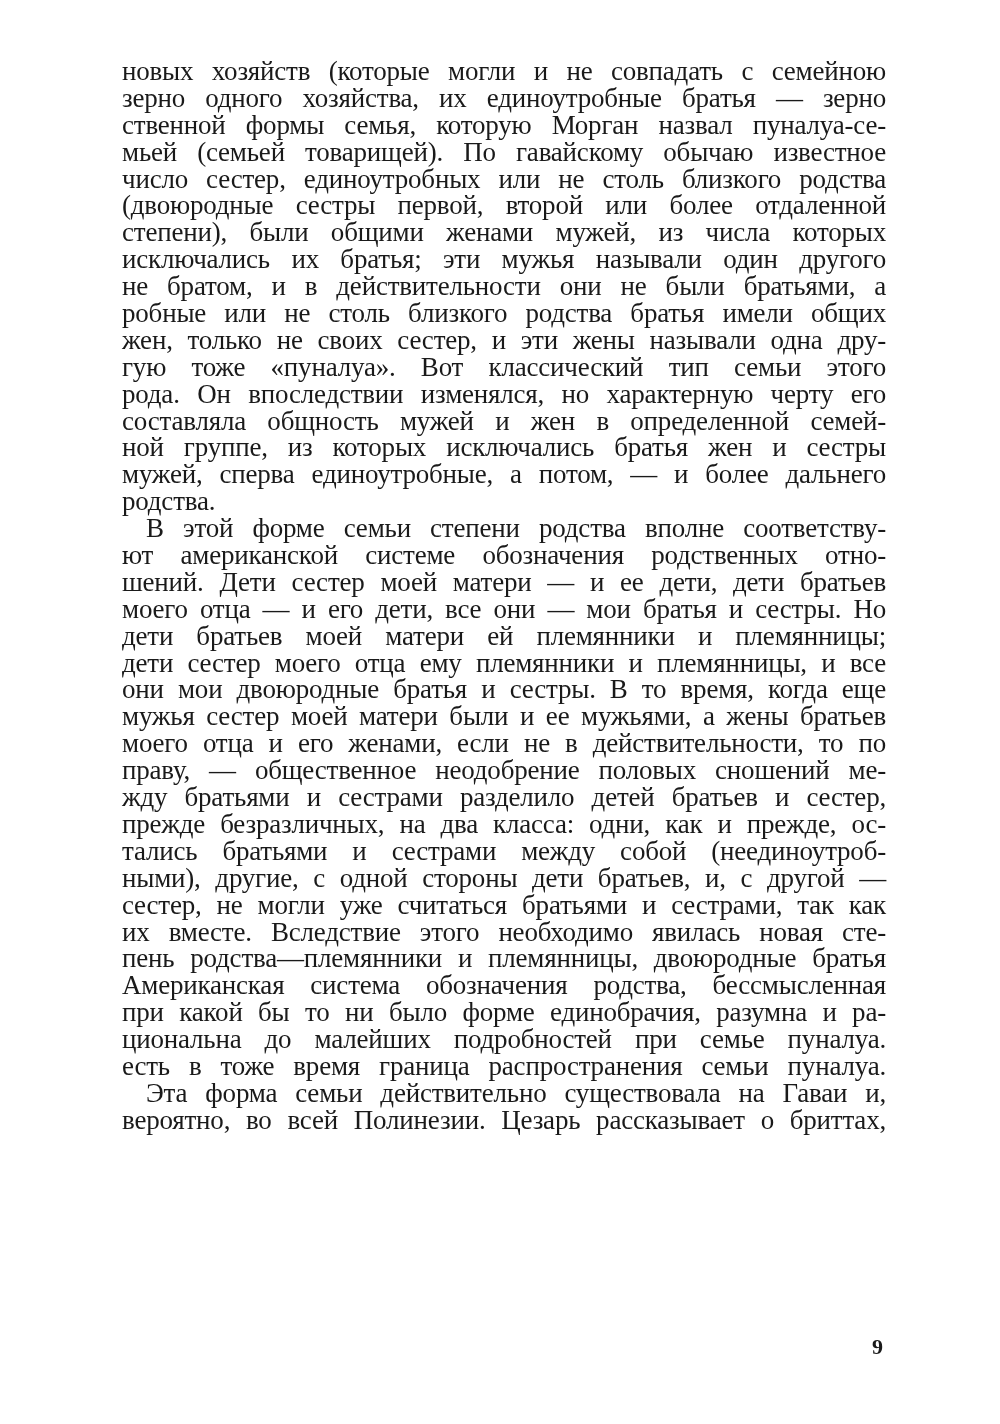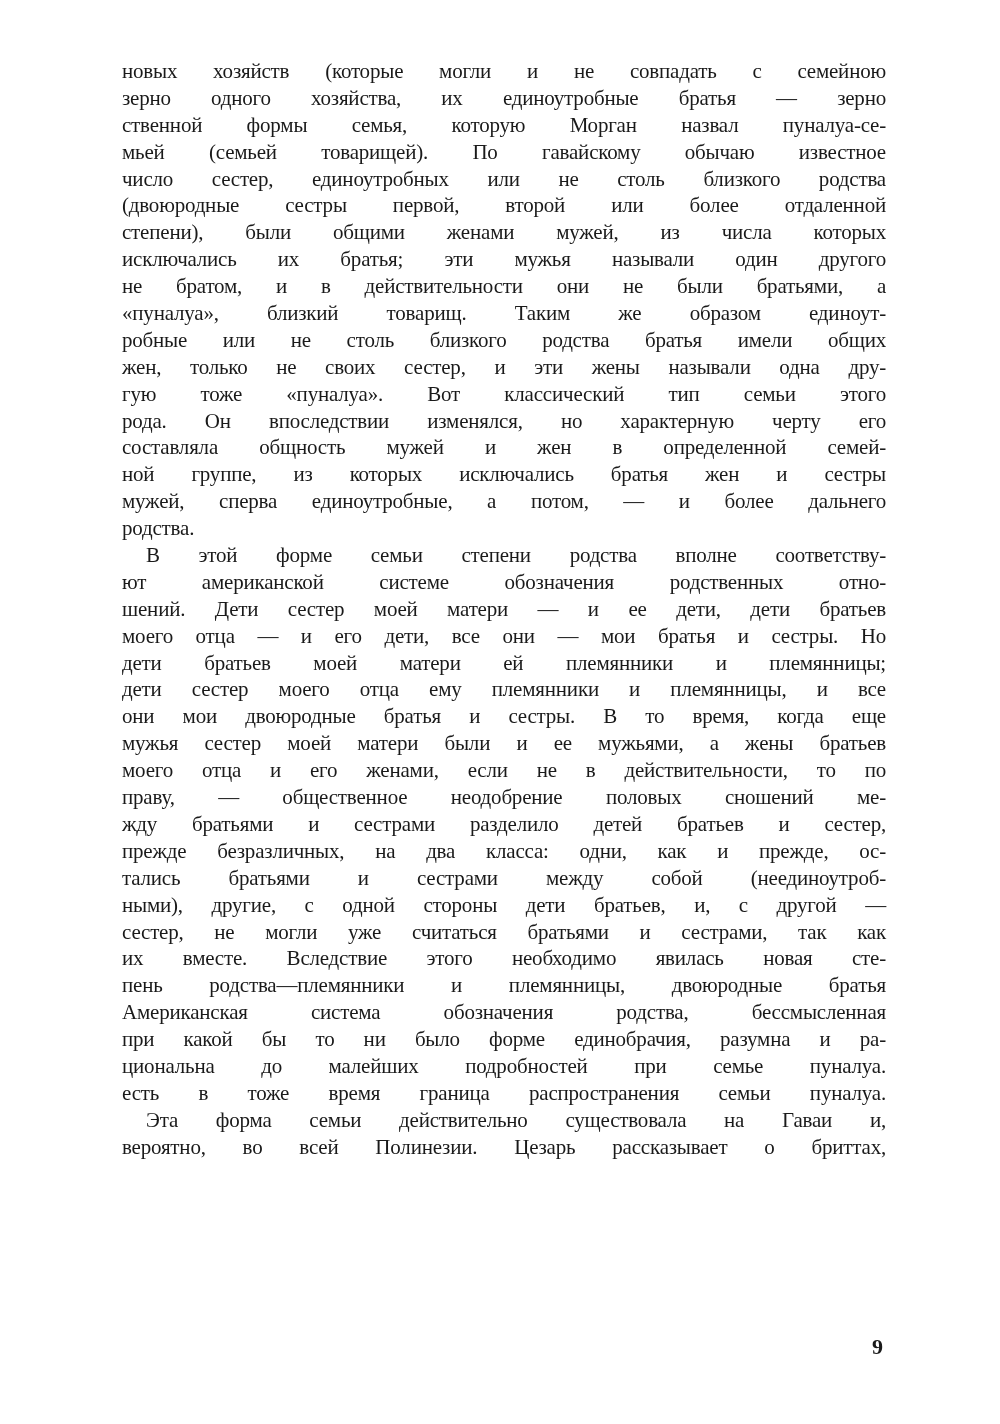--- a/index.html
+++ b/index.html
@@ -1,20 +1,20 @@
 <!DOCTYPE html>
 <html><head>
 <meta charset="utf-8">
 <style>
   html, body { margin: 0; padding: 0; background: #ffffff; }
   body { width: 1000px; height: 1424px; position: relative; overflow: hidden; }
   .page {
     position: absolute; left: 122px; top: 58px; width: 764px;
     font-family: "Liberation Serif", "DejaVu Serif", serif;
-    font-size: 21px; color: #1a1a1a;
+    font-size: 27px; color: #1a1a1a;
   }
   .line {
     height: 26.9px; line-height: 26.9px;
     text-align: justify; text-align-last: justify;
     white-space: nowrap; overflow: visible;
     letter-spacing: -0.2px;
   }
   .line.last { text-align-last: left; }
   .line.indent { padding-left: 24px; }
   .page-number {
@@ -30,21 +30,20 @@
   <div>
     <div class="line">новых хозяйств (которые могли и не совпадать с семейною</div>
     <div class="line">зерно одного хозяйства, их единоутробные братья — зерно</div>
     <div class="line">ственной формы семья, которую Морган назвал пуналуа-се-</div>
     <div class="line">мьей (семьей товарищей). По гавайскому обычаю известное</div>
     <div class="line">число сестер, единоутробных или не столь близкого родства</div>
     <div class="line">(двоюродные сестры первой, второй или более отдаленной</div>
     <div class="line">степени), были общими женами мужей, из числа которых</div>
     <div class="line">исключались их братья; эти мужья называли один другого</div>
     <div class="line">не братом, и в действительности они не были братьями, а</div>
-    <div class="line">«пуналуа», близкий товарищ. Таким же образом единоут-</div>
     <div class="line">робные или не столь близкого родства братья имели общих</div>
     <div class="line">жен, только не своих сестер, и эти жены называли одна дру-</div>
     <div class="line">гую тоже «пуналуа». Вот классический тип семьи этого</div>
     <div class="line">рода. Он впоследствии изменялся, но характерную черту его</div>
     <div class="line">составляла общность мужей и жен в определенной семей-</div>
     <div class="line">ной группе, из которых исключались братья жен и сестры</div>
     <div class="line">мужей, сперва единоутробные, а потом, — и более дальнего</div>
     <div class="line last">родства.</div>
   </div>
   <div>

